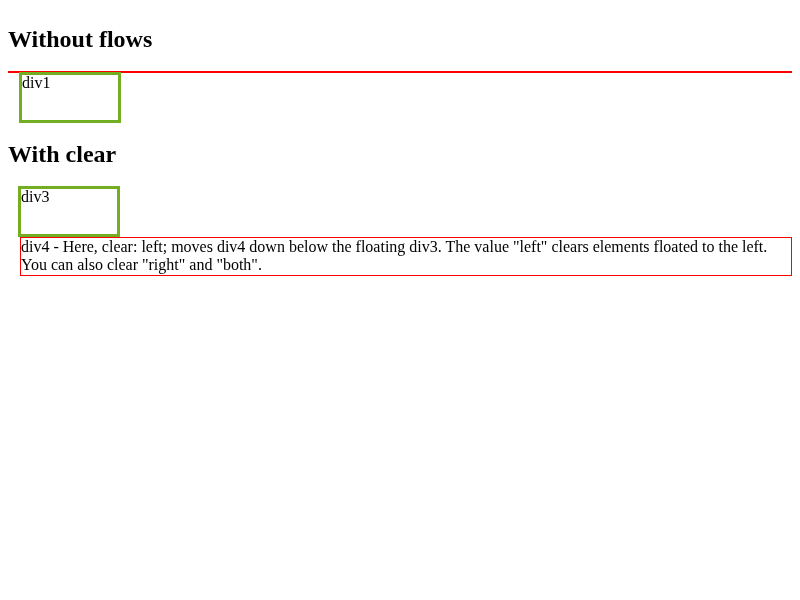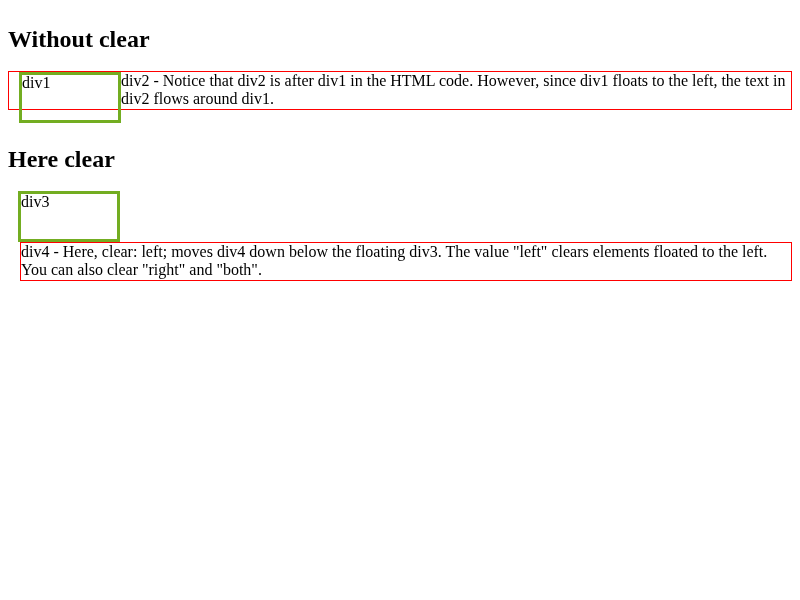--- a/index.html
+++ b/index.html
@@ -30,28 +30,27 @@
   padding-left: 0;
   line-height: 1.15;
 }
 .clear-left { clear: left; margin-left: 12px; }
 </style>
 </head>
 <body>
 
 
 
-<h2>Without clear</h2>
+<h2>Without flows</h2>
 
 <div class="redbox">
   <div class="floated">div1</div>
-  <span>div2 - Notice that div2 is after div1 in the HTML code. However, since div1 floats to the left, the text in div2 flows around div1.</span>
 </div>
 <br style="clear:both">
 
-<h2>Here clear</h2>
+<h2>With clear</h2>
 
 <div class="floated">div3</div>
 
 <div class="redbox clear-left">div4 - Here, clear: left; moves div4 down below the floating div3. The value "left" clears elements floated to the left. You can also clear "right" and "both".</div>
 
 
 
 
 </body></html>

